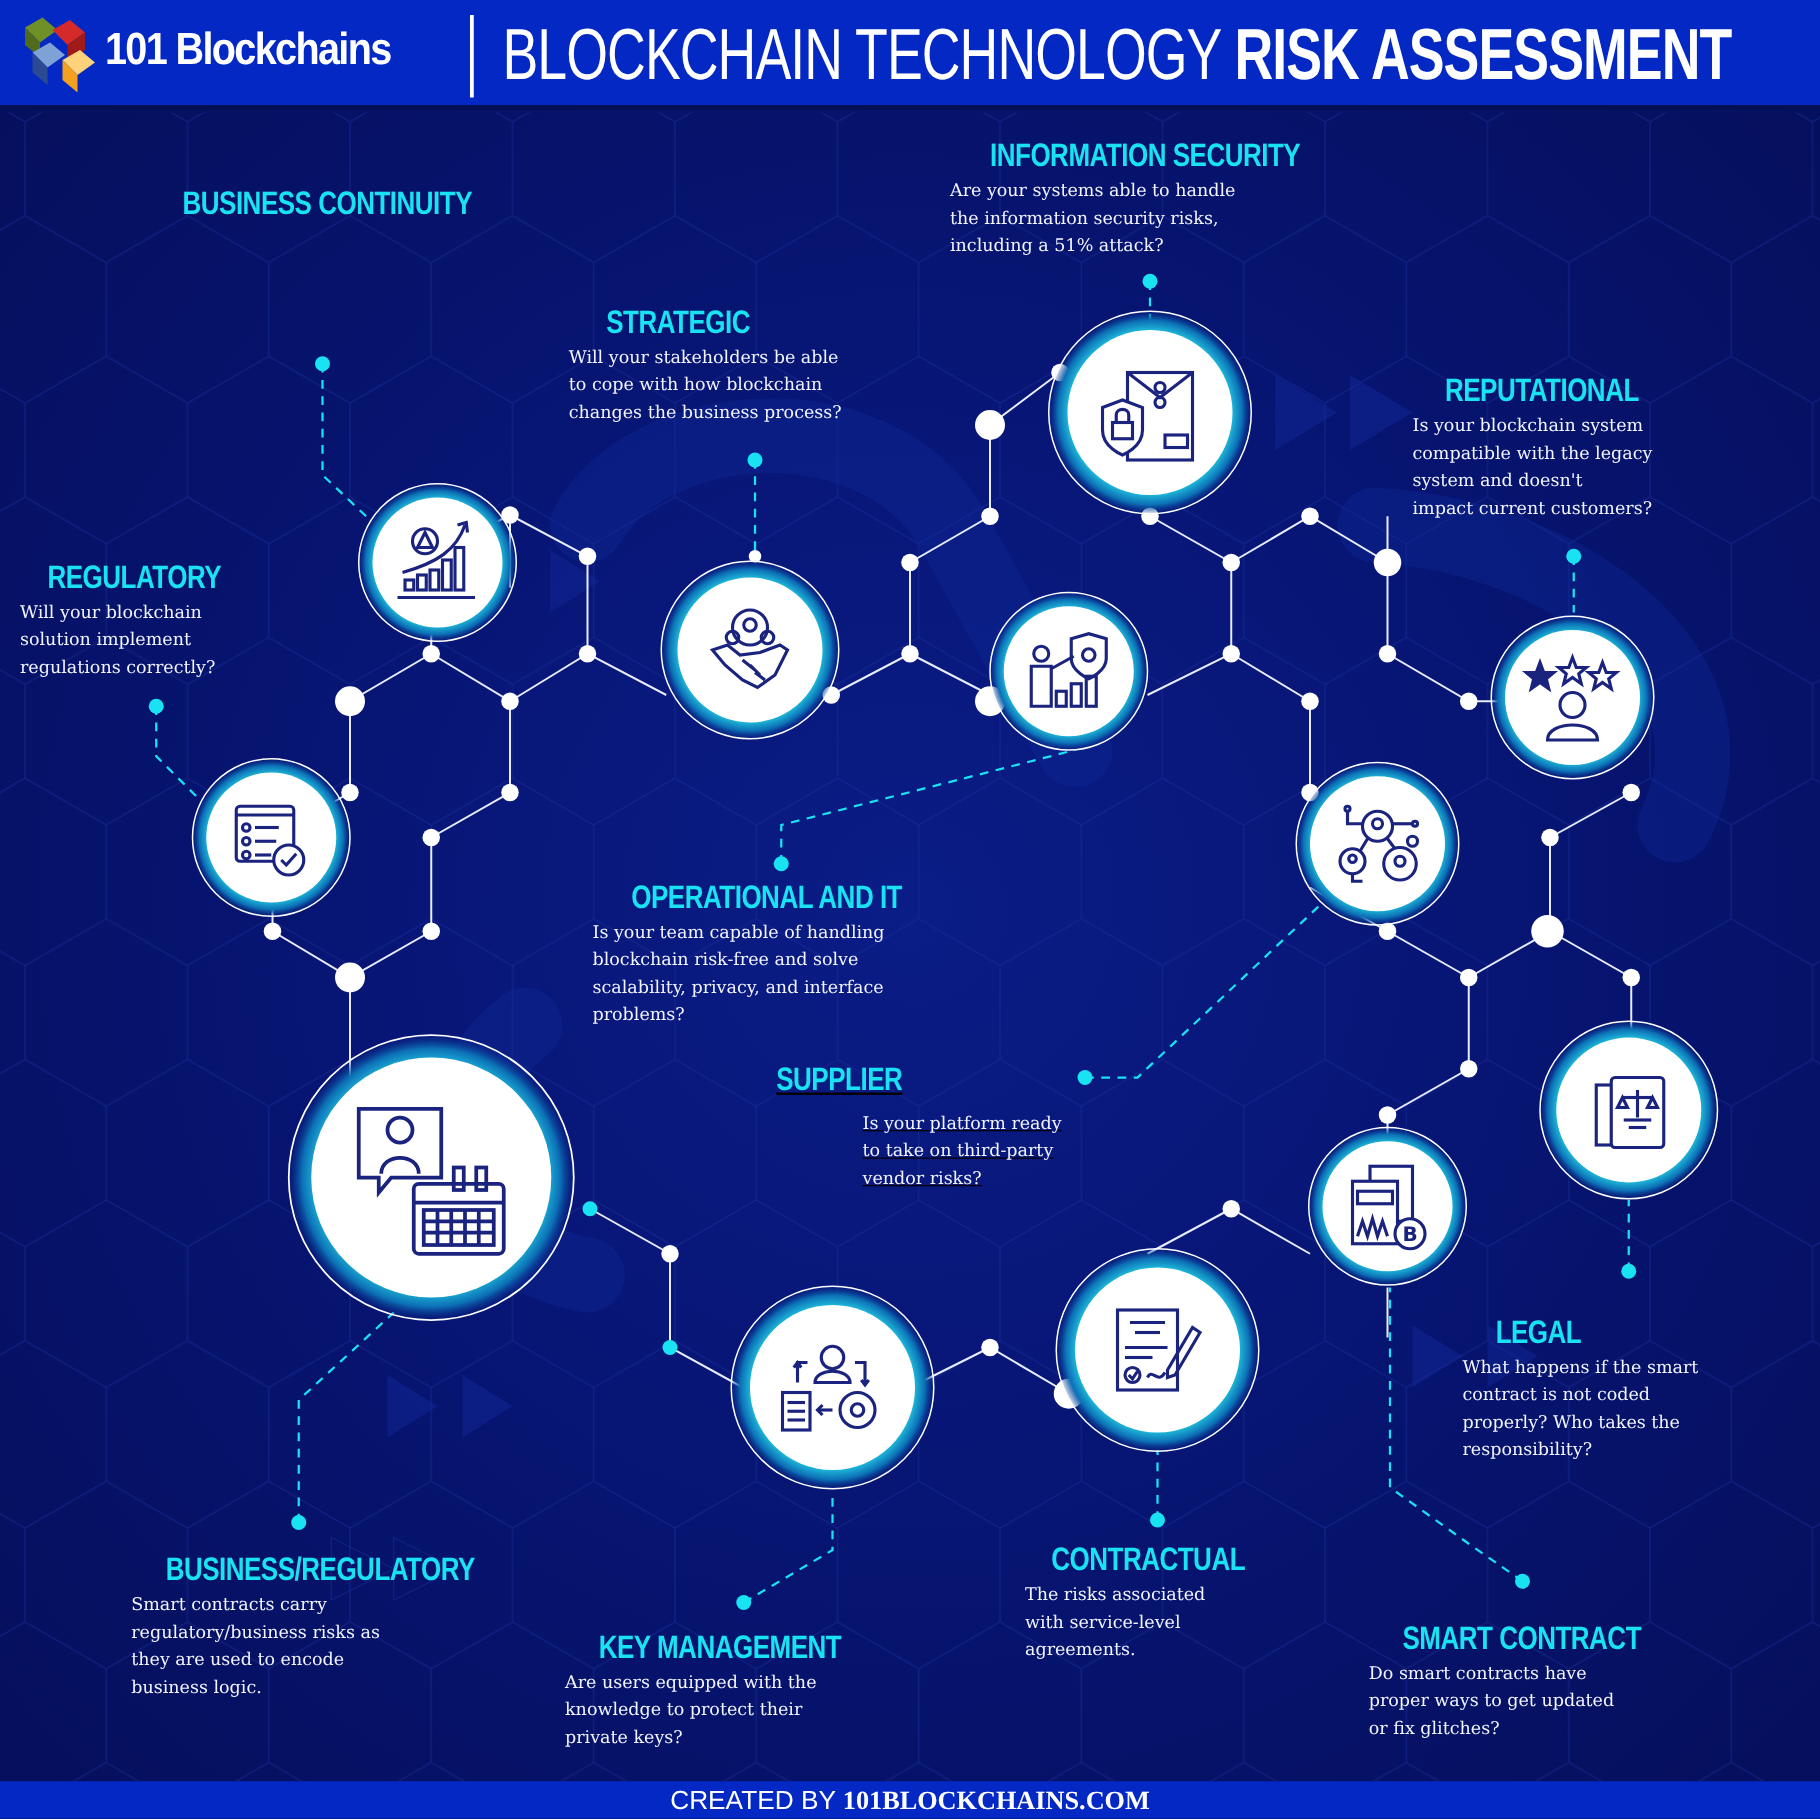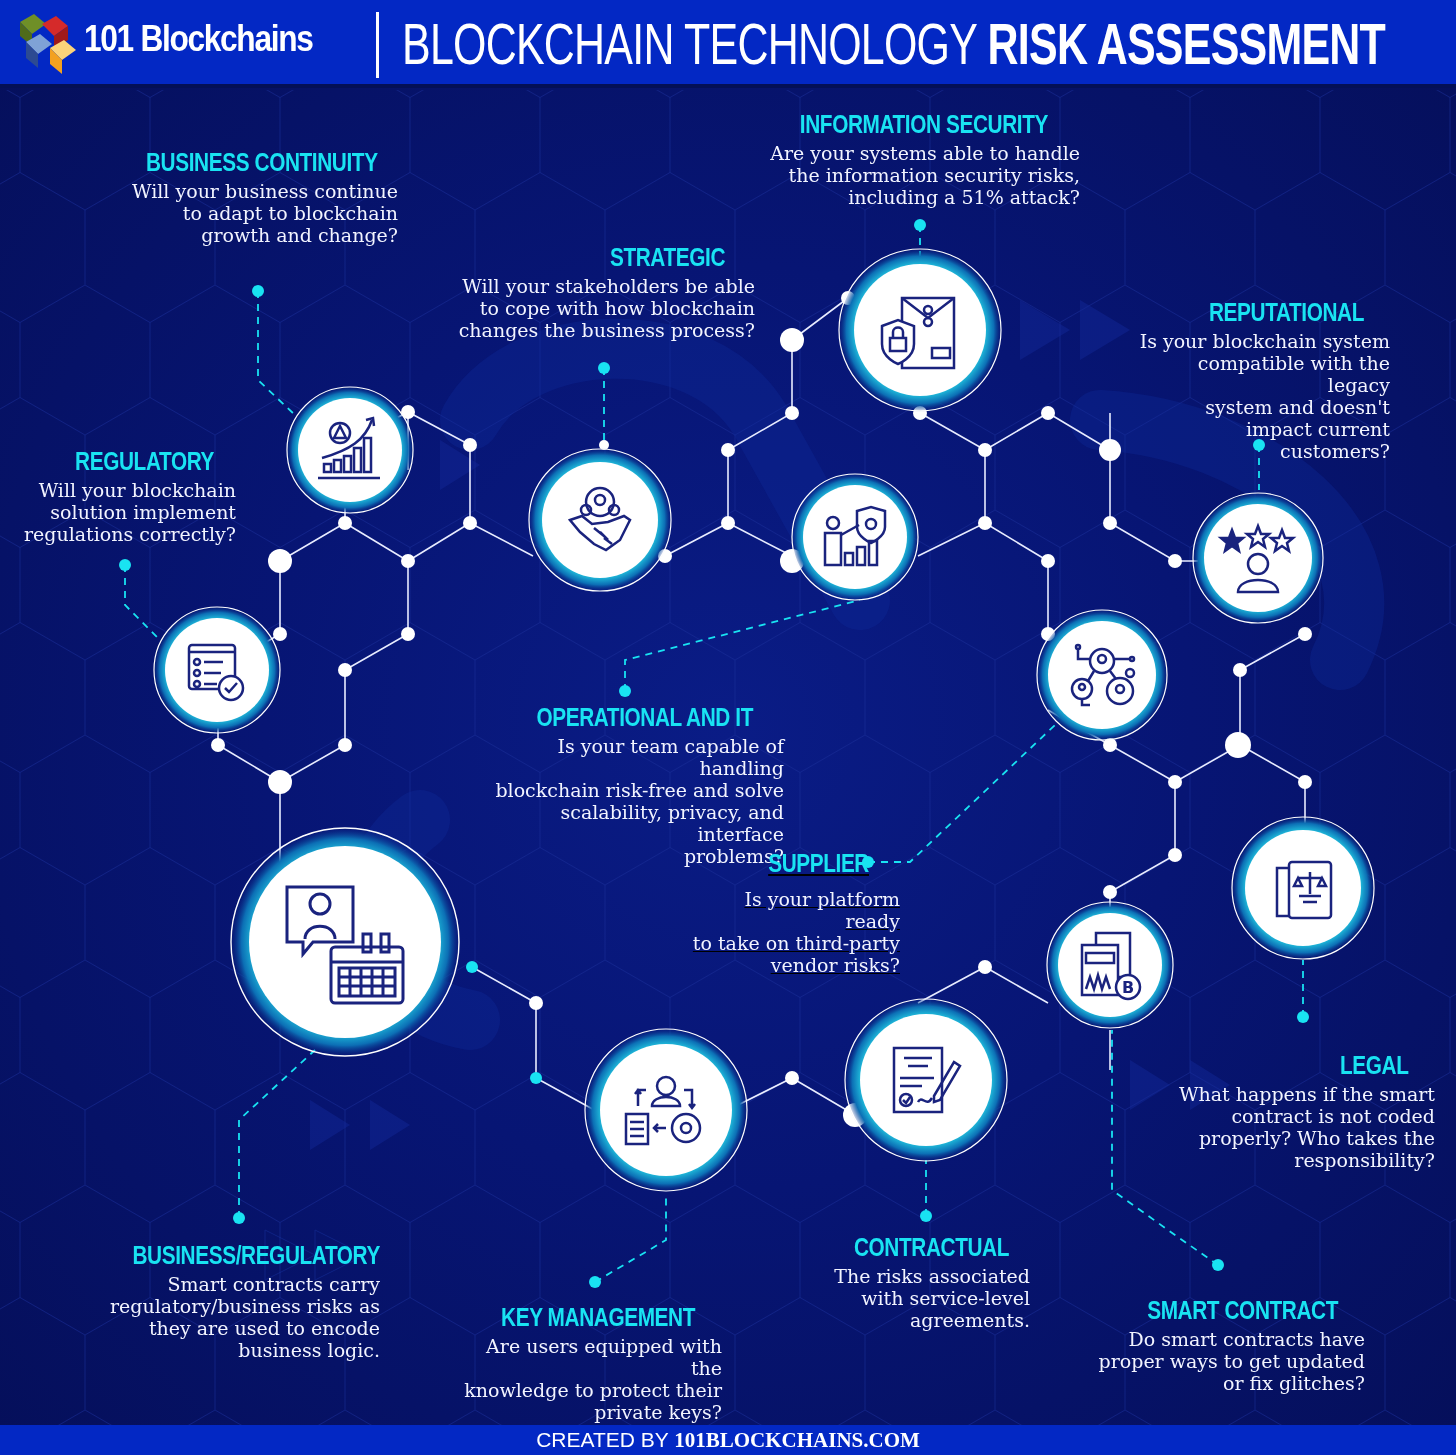--- a/index.html
+++ b/index.html
@@ -31,28 +31,28 @@
   }
   .title .light { font-weight: normal; }
   .title .bold { font-weight: bold; }
   .footer {
     position: absolute; left: 0; top: 1425px; width: 1456px; height: 30px;
     background: #0328c4; text-align: center;
     font-family: "Liberation Sans", sans-serif; font-size: 21px; color: #fff; line-height: 30px;
   }
   .footer .b { font-weight: bold; font-family: Liberation Serif, serif; }
   svg.layer { position: absolute; left: 0; top: 0; }
-  .block { position: absolute; text-align: right; }
+  .block { position: absolute; text-align: left; }
   .block h3 {
     font-family: "Liberation Sans", sans-serif; font-weight: bold; color: #19e3f2;
     font-size: 26px; letter-spacing: -0.5px; line-height: 30px;
     transform: scaleX(0.8); transform-origin: center; white-space: nowrap;
   }
   .block p {
-    font-family: "DejaVu Serif", serif; color: #f2f4ff; font-size: 19px; line-height: 22px;
+    font-family: "DejaVu Serif", serif; color: #f2f4ff; font-size: 14px; line-height: 22px;
     margin-top: 3px; white-space: pre-line;
   }
 </style>
 </head>
 <body>
 
 <div class="canvas">
 
   <svg class="layer" width="1456" height="1455">
     <defs>
@@ -411,23 +411,20 @@
     </svg>
     <div class="brand">101 Blockchains</div>
     <div class="divider"></div>
     <div class="title">
       <span class="light">BLOCKCHAIN TECHNOLOGY </span><span class="bold">RISK ASSESSMENT</span>
     </div>
   </div>
 
   <div class="block" style="left:118px; top:147px; width:280px;">
     <h3>BUSINESS CONTINUITY</h3>
-    <p>Will your business continue
-to adapt to blockchain
-growth and change?</p>
   </div>
   <div class="block" style="left:455px; top:242px; width:300px;">
     <h3>STRATEGIC</h3>
     <p>Will your stakeholders be able
 to cope with how blockchain
 changes the business process?</p>
   </div>
   <div class="block" style="left:760px; top:109px; width:320px;">
     <h3>INFORMATION SECURITY</h3>
     <p>Are your systems able to handle

